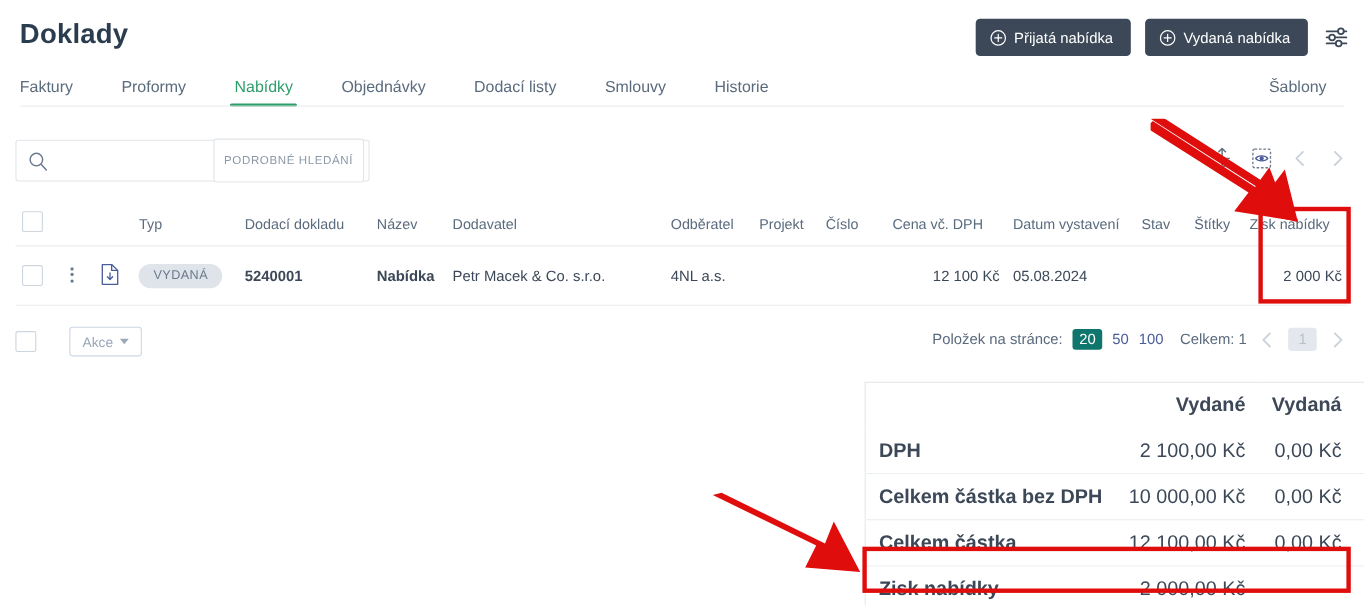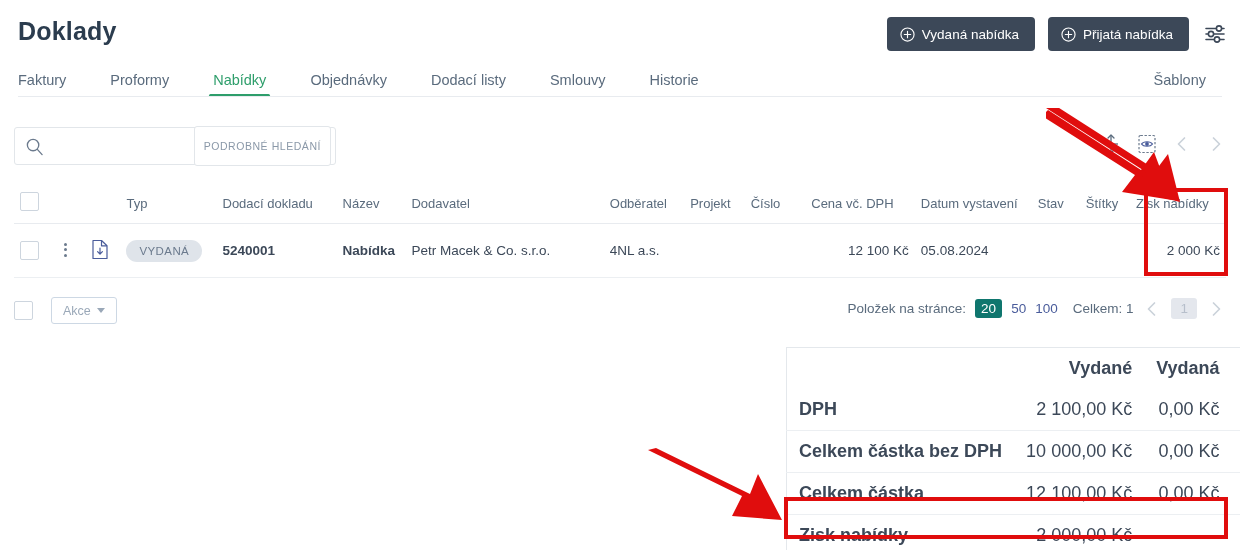--- a/index.html
+++ b/index.html
@@ -97,21 +97,21 @@
   .kebab i { display:block; width:3px; height:3px; border-radius:50%; background:#6b7a8d; margin: 2.5px 0; }
   .doc-icon { width: 18px; height: 21px; cursor: pointer; }
   .badge {
     display: inline-block; background: #dfe4ea; color: #6b7a8d;
     border-radius: 11px; padding: 5px 13px; font-size: 11.5px; letter-spacing: .4px;
   }
   .bold { font-weight: 700; }
   .muted { color: #9aa6b4; }
 
   
-  .footer-left { position: absolute; left: 14px; top: 297px; display: flex; align-items: center; gap: 18px; }
+  .footer-left { position: absolute; left: 14px; top: 297px; display: flex; align-items: center; gap: 30px; }
   .btn-akce {
     border: 1px solid #cdd8e4; background: #fff; border-radius: 3px;
     height: 27px; padding: 0 11px; color: #9aa8b8; font-size: 12.5px;
     cursor: pointer; font-family: "Liberation Sans", sans-serif;
     display: inline-flex; align-items: center; gap: 6px;
   }
   .caret-dn { width: 0; height: 0; border-left: 4px solid transparent; border-right: 4px solid transparent; border-top: 5px solid #9aa8b8; }
   .pager { position: absolute; right: 14px; top: 298px; display: flex; align-items: center; gap: 9px; font-size: 13.5px; color: #5a6b7d; white-space: nowrap; }
   .pp { cursor: pointer; color: #4a5c9b; }
   .pp.sel { background: #0f766e; color: #fff; padding: 2px 6px; border-radius: 3px; }
@@ -145,30 +145,30 @@
   <div class="page-title">Doklady</div>
 
   <div class="top-actions">
     <button class="btn-dark">
       <span class="plus-circle">
         <svg viewBox="0 0 16 16" width="15" height="15">
             <circle cx="8" cy="8" r="7" fill="none" stroke="#fff" stroke-width="1.2"></circle>
             <path d="M8 4.6v6.8M4.6 8h6.8" stroke="#fff" stroke-width="1.2" stroke-linecap="round"></path>
           </svg>
       </span>
-      <span>Vydaná nabídka</span>
+      <span>Přijatá nabídka</span>
     </button>
     <button class="btn-dark">
       <span class="plus-circle">
         <svg viewBox="0 0 16 16" width="15" height="15">
             <circle cx="8" cy="8" r="7" fill="none" stroke="#fff" stroke-width="1.2"></circle>
             <path d="M8 4.6v6.8M4.6 8h6.8" stroke="#fff" stroke-width="1.2" stroke-linecap="round"></path>
           </svg>
       </span>
-      <span>Přijatá nabídka</span>
+      <span>Vydaná nabídka</span>
     </button>
     <span class="sliders-icon">
       <svg viewBox="0 0 26 26" width="26" height="26">
         <path d="M4 7.5h18M4 13h18M4 18.5h18" stroke="#3c4858" stroke-width="1.6" stroke-linecap="round"></path>
         <circle cx="17" cy="7.5" r="2.6" fill="#fff" stroke="#3c4858" stroke-width="1.6"></circle>
         <circle cx="9" cy="13" r="2.6" fill="#fff" stroke="#3c4858" stroke-width="1.6"></circle>
         <circle cx="15" cy="18.5" r="2.6" fill="#fff" stroke="#3c4858" stroke-width="1.6"></circle>
       </svg>
     </span>
   </div>

